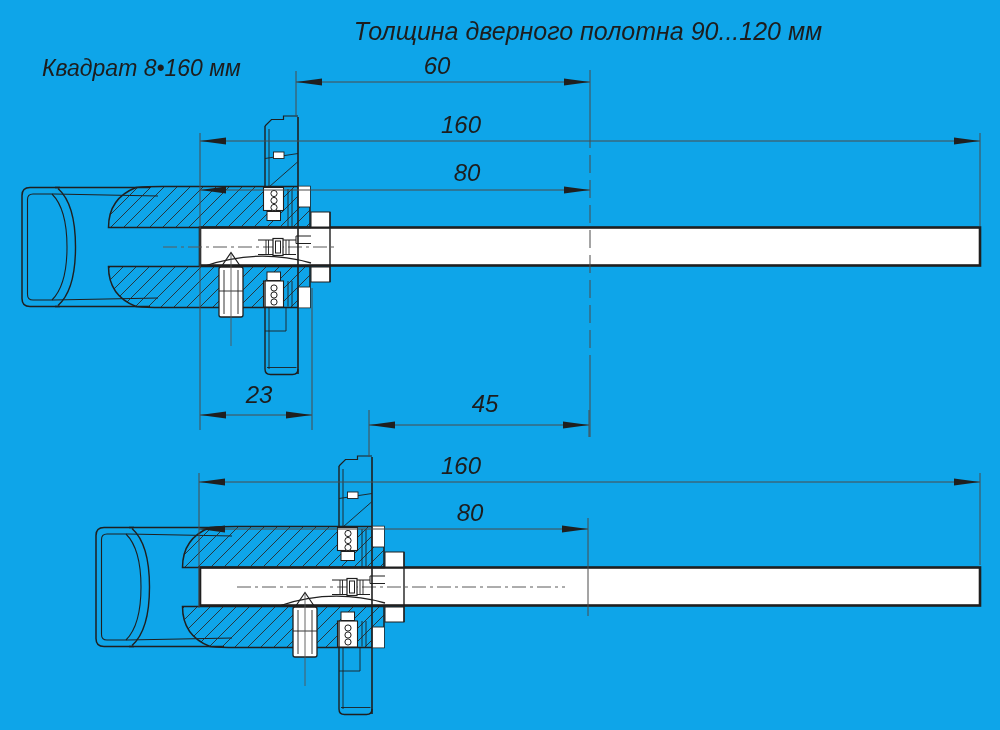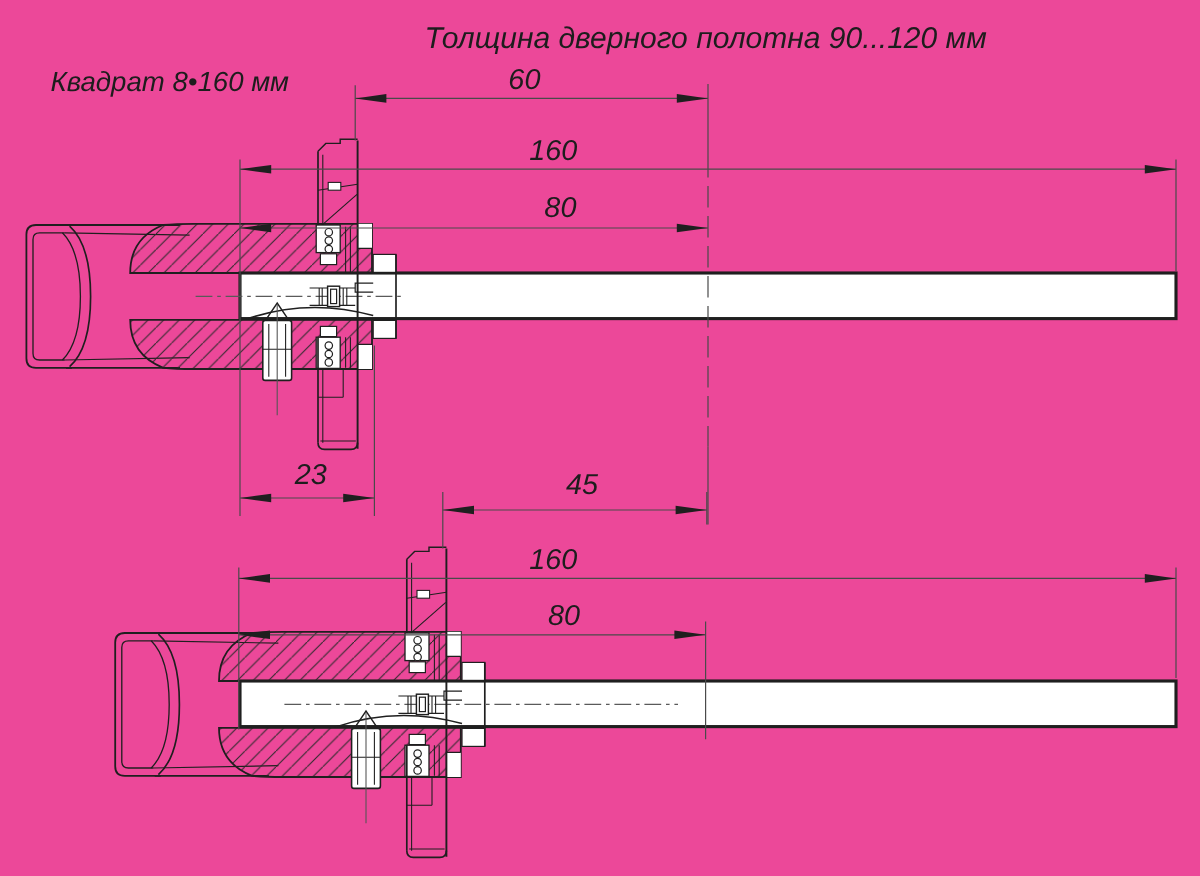--- a/index.html
+++ b/index.html
@@ -1,16 +1,16 @@
 <!DOCTYPE html>
 <html><head>
 <meta charset="utf-8">
 <style>
   html,body{margin:0;padding:0;background:#fff;}
-  .page{position:relative;width:1000px;height:730px;background:#ec4899;overflow:hidden;
+  .page{position:relative;width:1000px;height:730px;background:#0ea5e9;overflow:hidden;
         font-family:"Liberation Sans", sans-serif;}
   svg{display:block}
   text{font-family:"Liberation Sans", sans-serif;}
   .t-title{font-size:25px;font-style:italic;fill:#1d1d1d;}
   .t-sub{font-size:23px;font-style:italic;fill:#1d1d1d;}
   .t-dim{font-size:24px;font-style:italic;fill:#1d1d1d;}
   .ln{stroke:#1f1f1f;fill:none;}
   .dim{stroke:#4a4a4a;stroke-width:1;fill:none;}
   .arrow{fill:#1f1f1f;stroke:none;}
   .cl{stroke:#5a5a5a;stroke-width:1;fill:none;stroke-dasharray:14 4 3 4;}

